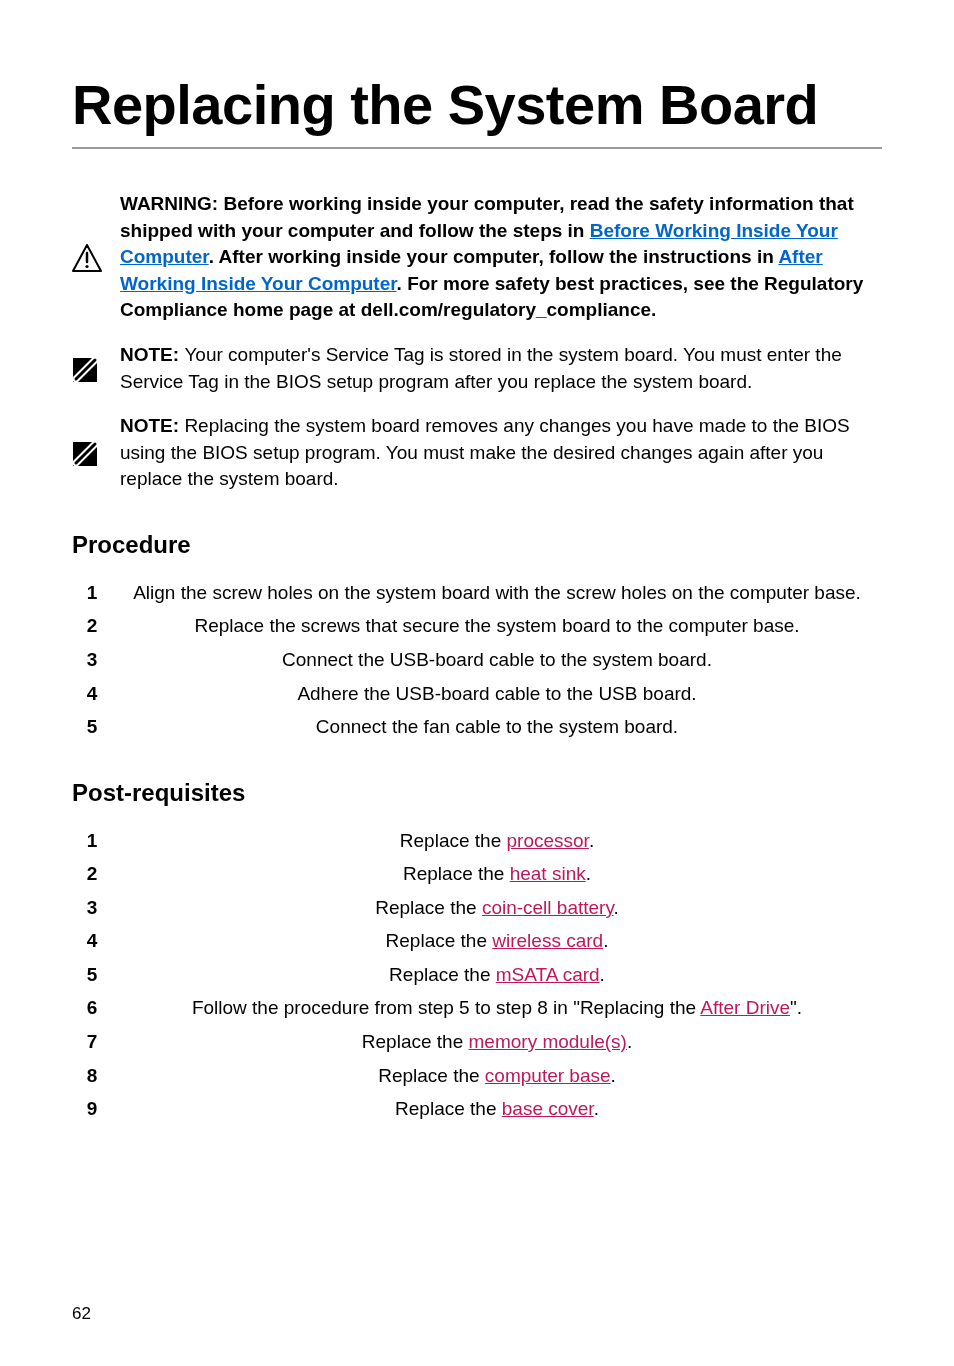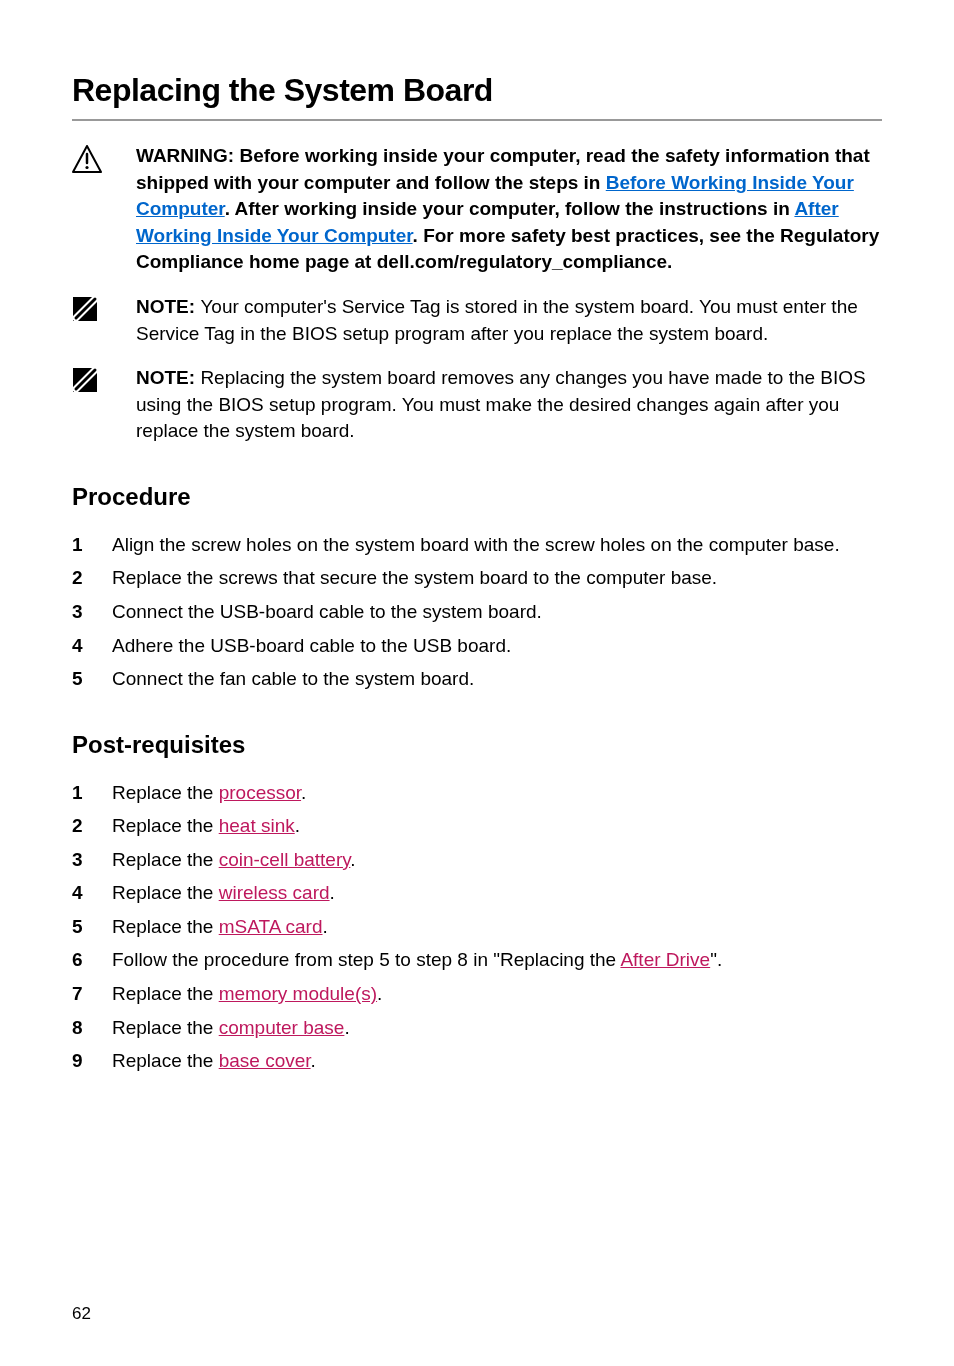--- a/index.html
+++ b/index.html
@@ -6,32 +6,31 @@
   body {
     width: 954px;
     height: 1366px;
     background: #ffffff;
     font-family: Arial, Helvetica, sans-serif;
     color: #000000;
     padding: 72px 72px 40px 72px;
     position: relative;
   }
   h1 {
-    font-size: 32px;
+    font-size: 56px;
     font-weight: bold;
     letter-spacing: -0.5px;
     padding-bottom: 10px;
     border-bottom: 2px solid #999999;
-    margin-bottom: 22px;
+    margin-bottom: 42px;
   }
   .callout {
     display: flex;
-    align-items: flex-start;
+    align-items: center;
     margin-bottom: 18px;
-    gap: 16px;
   }
   .callout .icon {
     flex: 0 0 48px;
     display: flex;
     justify-content: flex-start;
     padding-top: 2px;
   }
   .callout .text {
     flex: 1 1 auto;
     font-size: 19px;
@@ -50,20 +49,21 @@
     list-style: none;
     counter-reset: item;
     padding-left: 0;
   }
   ol li {
     counter-increment: item;
     font-size: 19px;
     line-height: 1.45;
     margin-bottom: 6px;
     display: flex;
+    text-align: center;
   }
   ol li::before {
     content: counter(item);
     font-weight: bold;
     width: 40px;
     flex: 0 0 40px;
   }
   ol li span { flex: 1 1 auto; }
   ol li a { color: #be185d; text-decoration: underline; }
   .page-num {

